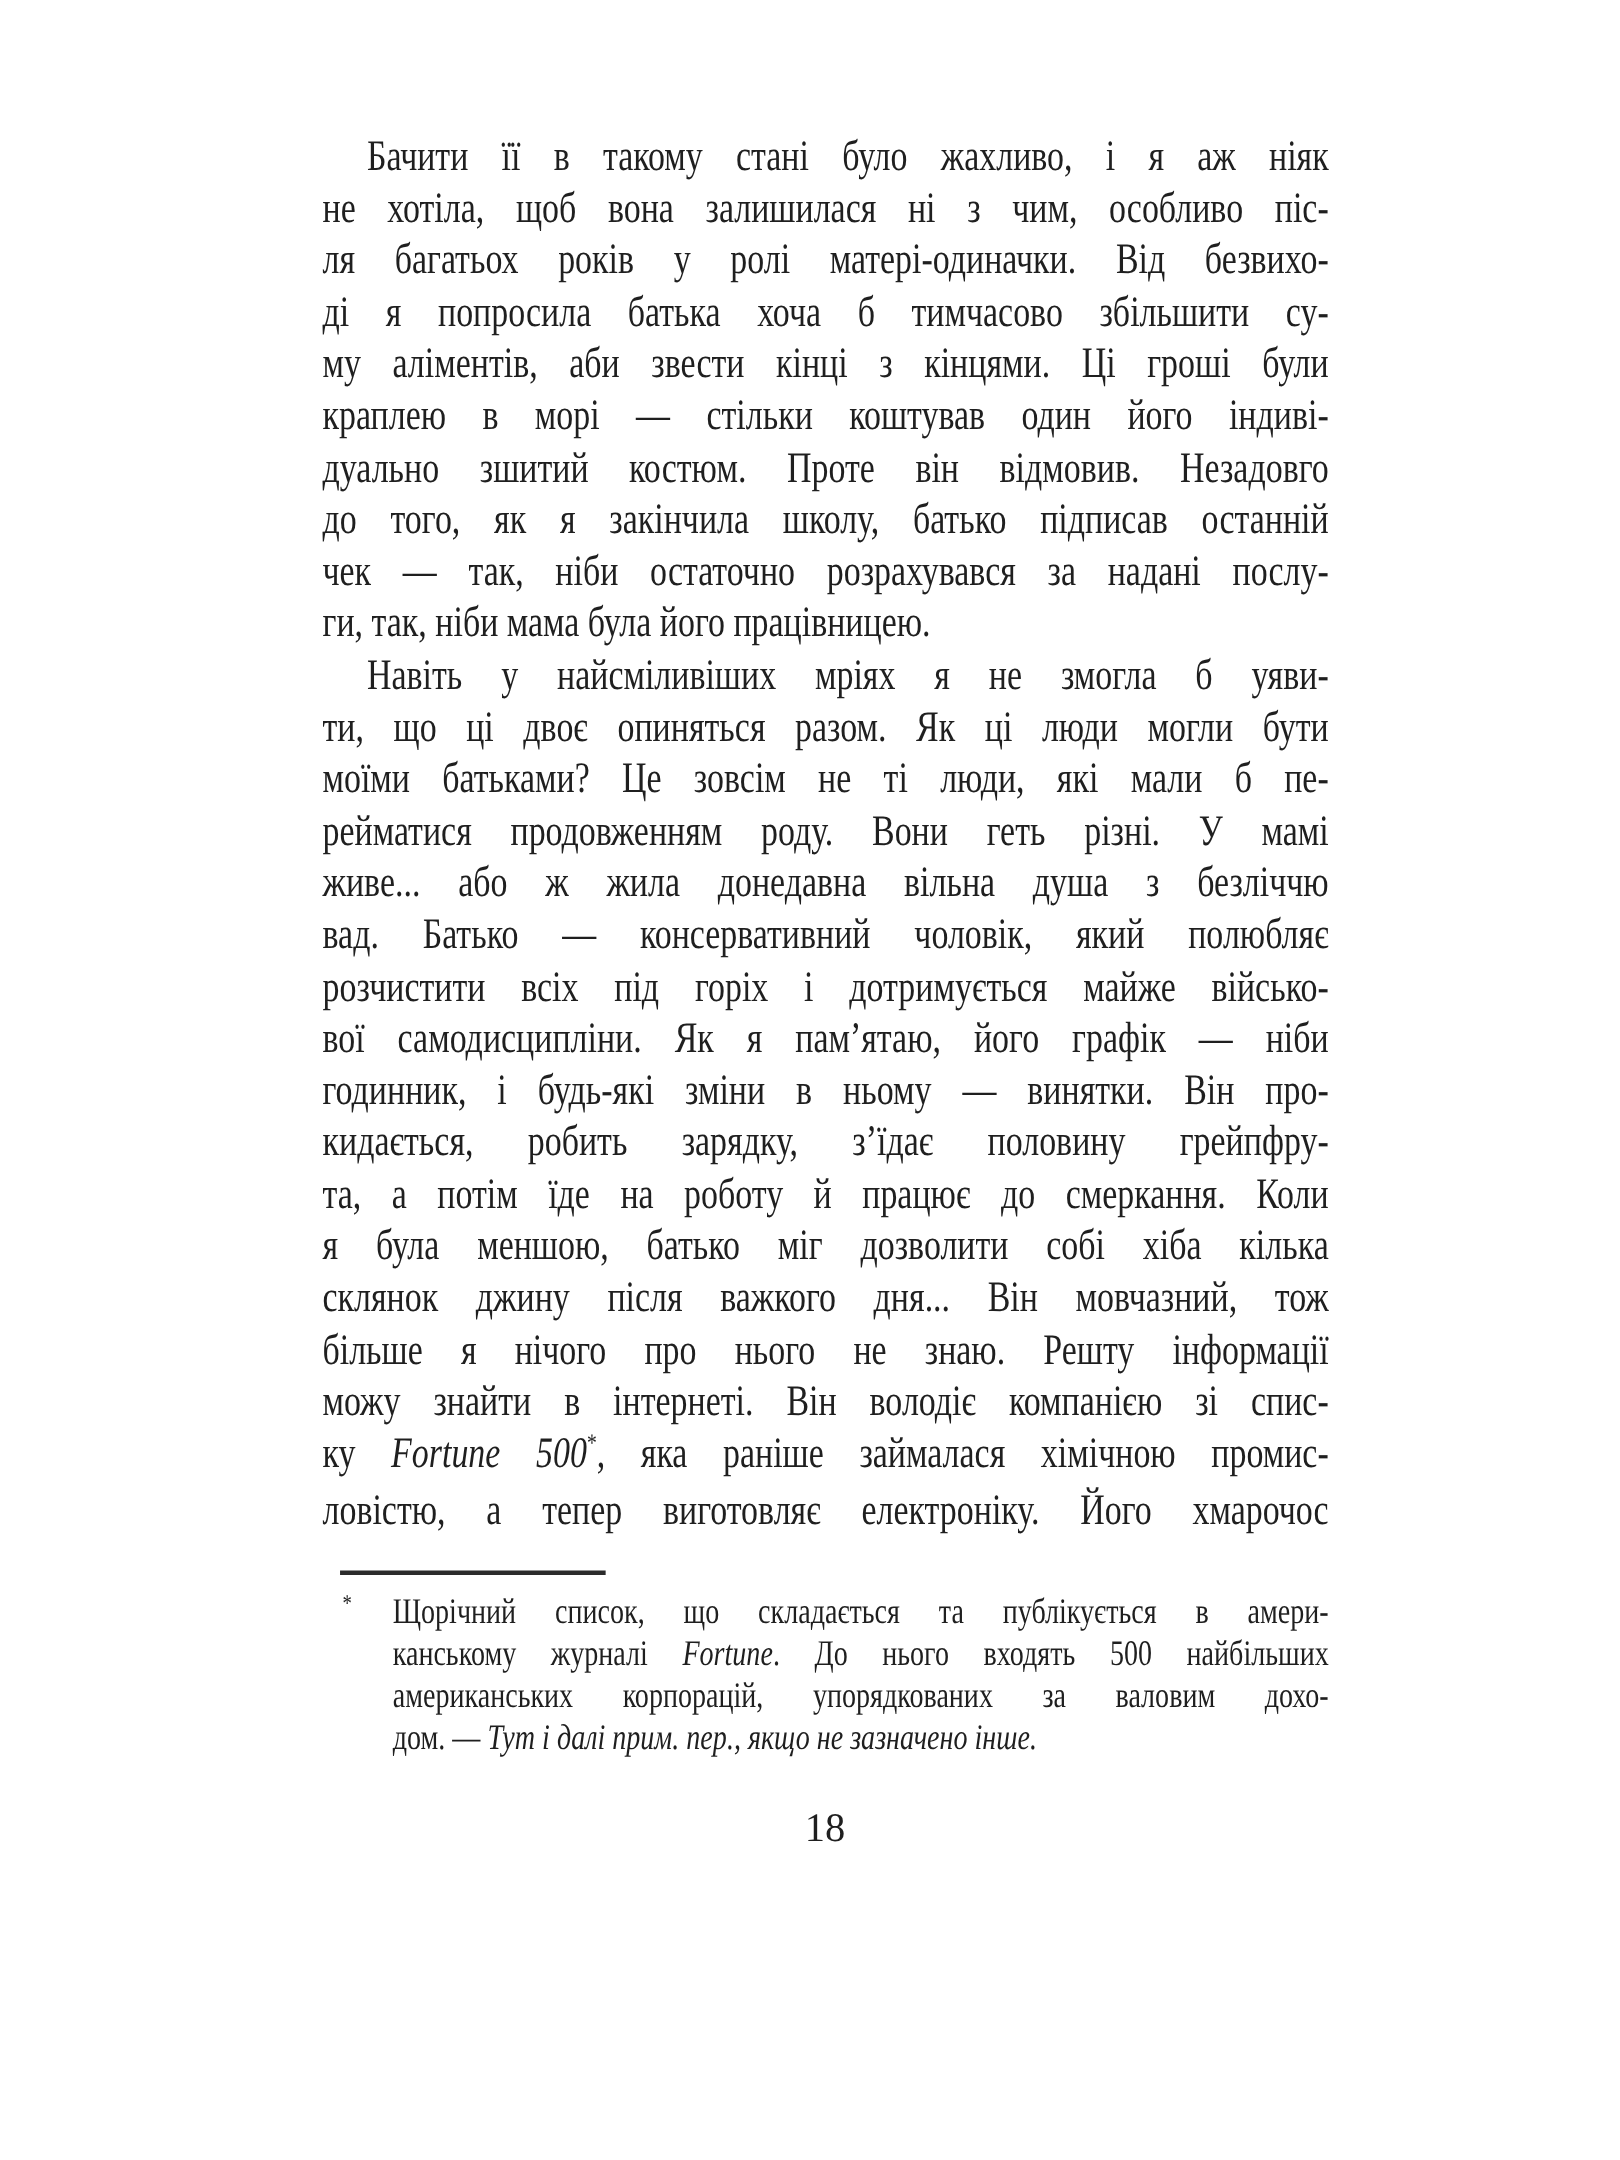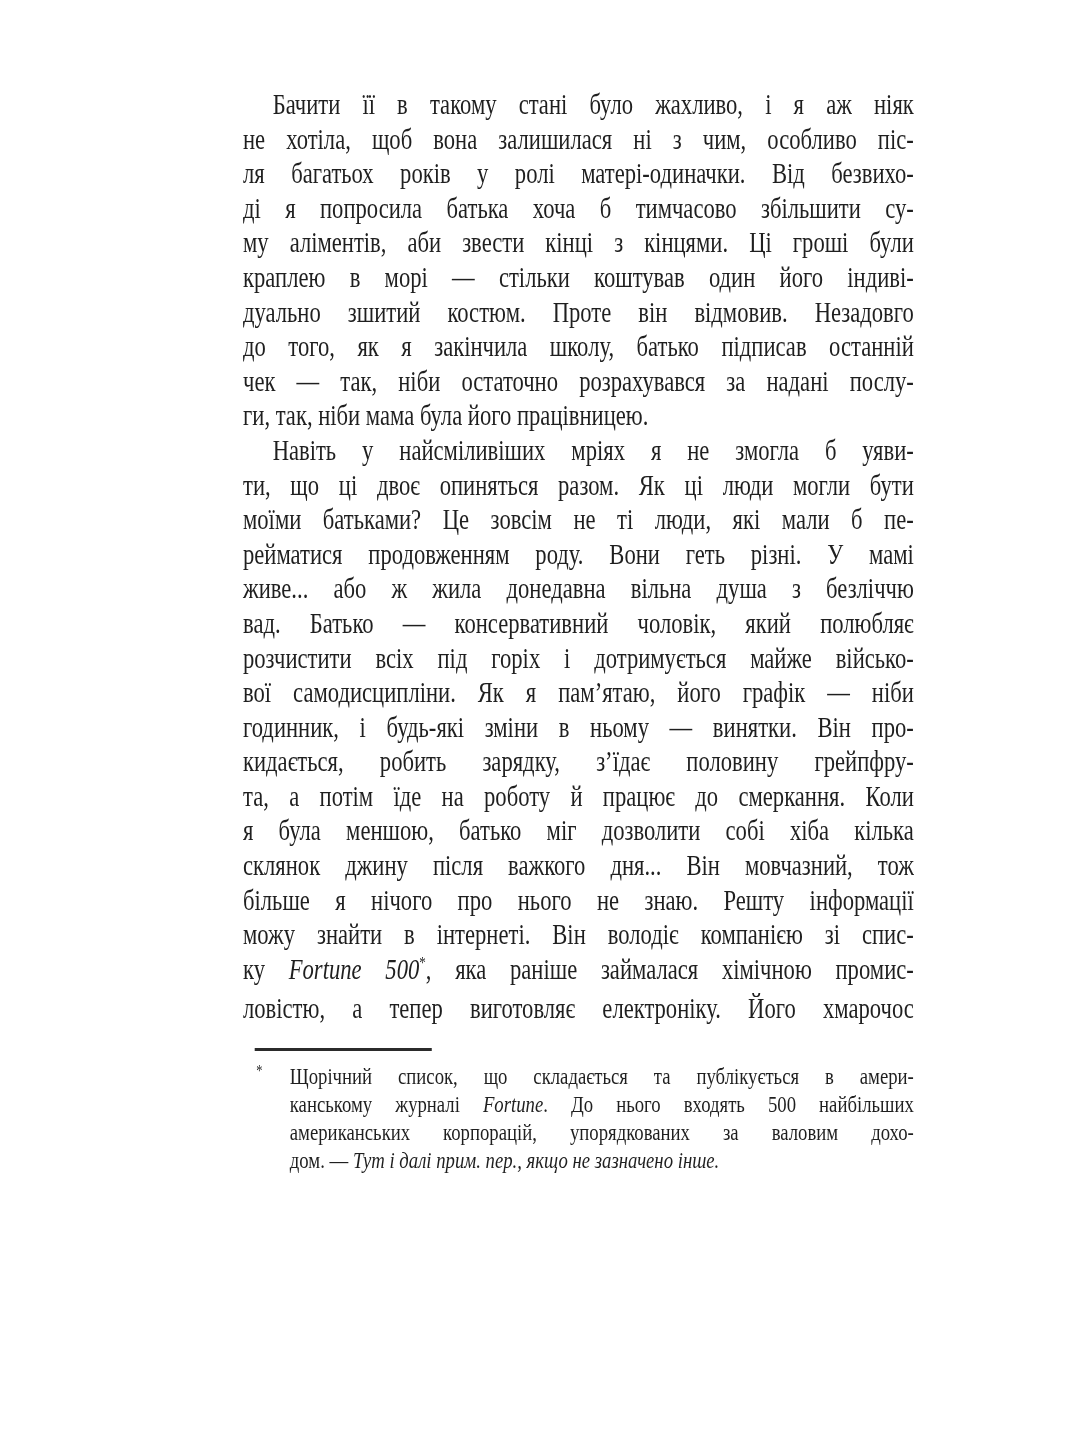--- a/index.html
+++ b/index.html
@@ -4,21 +4,21 @@
 <style>
   html, body { margin: 0; padding: 0; }
   body {
     width: 1080px; height: 1440px;
     background: #ffffff;
     position: relative;
     font-family: "Liberation Serif", serif;
     color: #1f1f1f;
     overflow: hidden;
   }
-  .page { position: absolute; inset: 0; margin-left: 28px; }
+  .page { position: absolute; inset: 0; }
   .text-area {
     position: absolute;
     left: 215px; top: 87px;
     width: 860px;
     transform: scaleX(0.78);
     transform-origin: 0 0;
   }
   .paragraph { font-size: 29px; line-height: 34.6px; }
   .tline { text-align: justify; text-align-last: justify; }
   .tline.last { text-align-last: left; }
@@ -80,13 +80,14 @@
     <div class="footnote">
       <span class="fn-marker">*</span>
       <div class="fn-text">
           <div class="tline"><span>Щорічний список, що складається та публікується в амери-</span></div>
           <div class="tline"><span>канському журналі </span><span class="it">Fortune</span><span>. До нього входять 500 найбільших</span></div>
           <div class="tline"><span>американських корпорацій, упорядкованих за валовим дохо-</span></div>
           <div class="tline last"><span>дом. — </span><span class="it">Тут і далі прим. пер., якщо не зазначено інше.</span></div>
         </div>
     </div>
   </div>
+  <div class="page-number">18</div>
 </div>
 
 </body></html>

